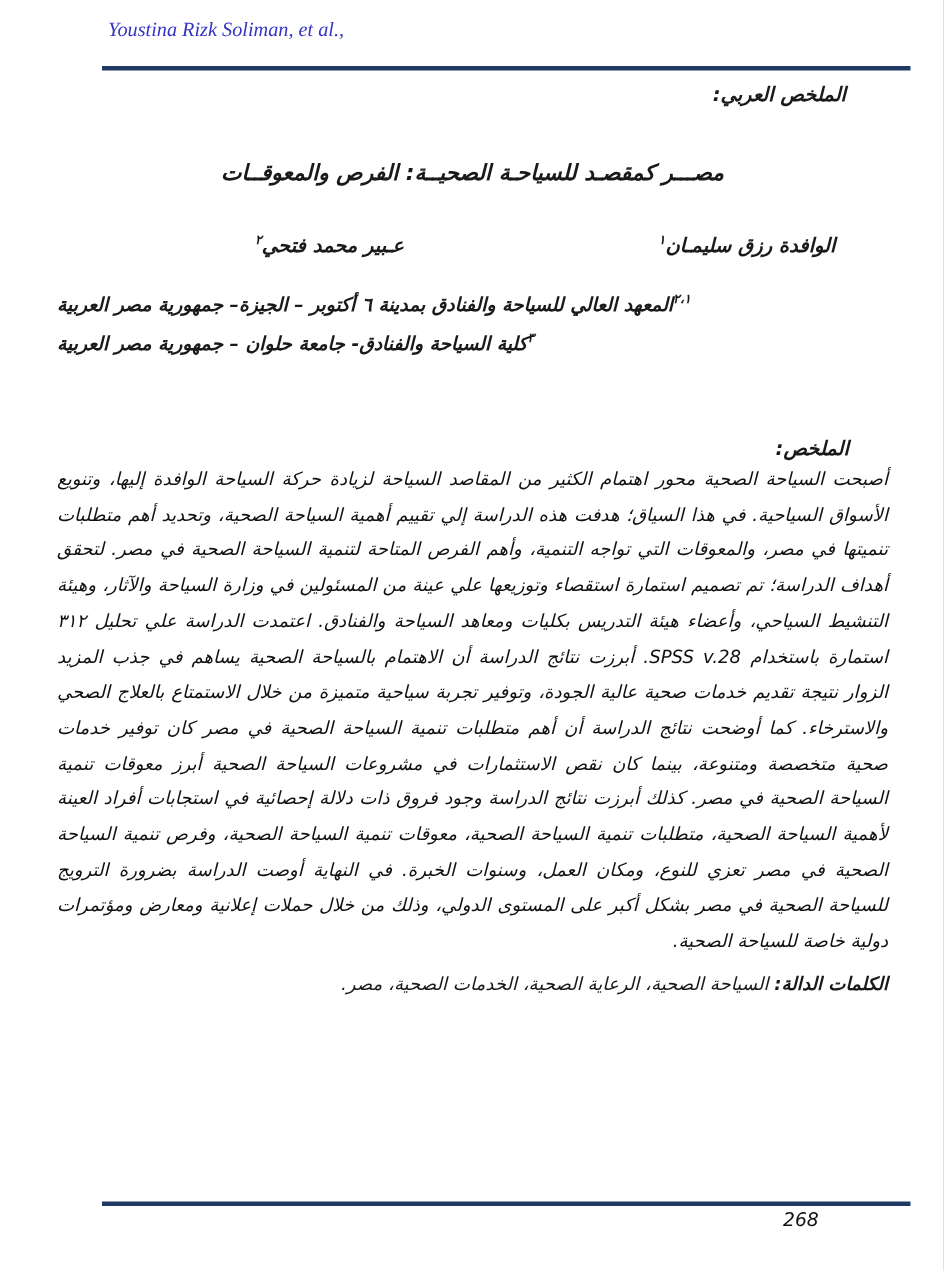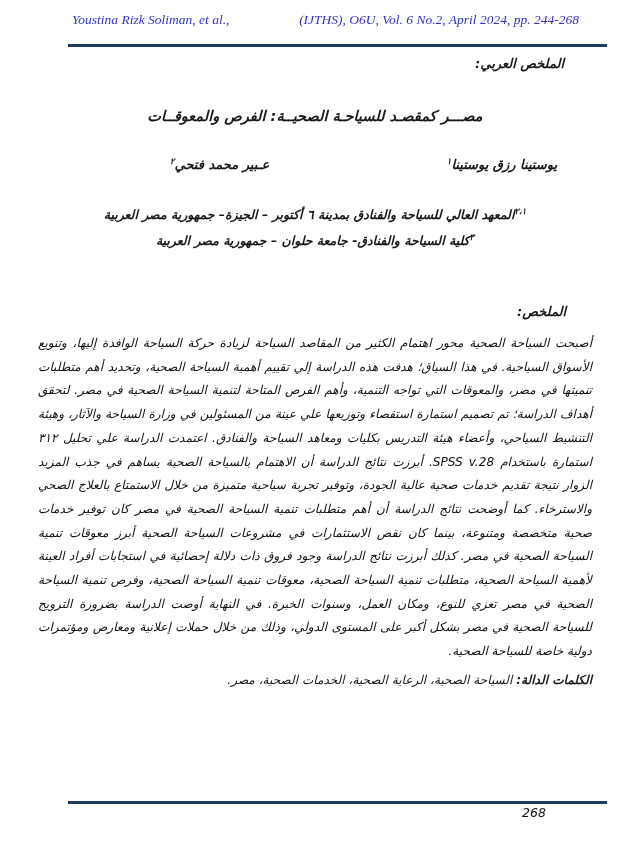--- a/index.html
+++ b/index.html
@@ -38,26 +38,26 @@
   .paper-title{
     text-align:center;font-weight:bold;font-size:14.5px;
     margin-top:37px;letter-spacing:0.2px;
   }
   .authors{
     display:flex;justify-content:space-between;direction:rtl;
     margin-top:33px;padding:0 35px 0 132px;
     font-weight:bold;font-size:13px;
   }
   .authors sup,.affil sup{font-size:8.5px;vertical-align:super;line-height:0;}
-  .affil-block{margin-top:30px;text-align:center;font-weight:bold;font-size:12.5px;line-height:26px;}
+  .affil-block{margin-top:18px;text-align:left;font-weight:bold;font-size:12.5px;line-height:26px;}
   .abstract-label{
     font-weight:bold;font-size:13px;margin-top:50px;padding-right:26px;
   }
   .abstract-text{
-    margin-top:13px;font-size:12.1px;line-height:23.7px;
+    margin-top:1px;font-size:12.1px;line-height:23.7px;
     text-align:justify;text-justify:inter-word;color:#111;
   }
   .keywords{
     margin-top:5px;font-size:12.1px;line-height:23px;
   }
   .keywords .kw-label{font-weight:bold;}
   
   .footer-rule{
     position:absolute;top:801px;left:68px;width:539px;height:3px;
     background:var(--rule_navy);
@@ -73,33 +73,32 @@
     font-family:"DejaVu Sans",sans-serif;
   }
 </style>
 </head>
 <body>
 
 <div class="page">
 
   <div class="header">
     <span>Youstina Rizk Soliman, et al.,</span>
-    <span>(IJTHS), O6U, Vol. 6  No.2, April 2024, pp. 244-268</span>
   </div>
   <div class="header-rule"></div>
 
   <div class="content">
 
     <div class="section-label">الملخص العربي:</div>
 
     <div class="paper-title">مصـــر كمقصـد للسياحـة الصحيــة: الفرص والمعوقــات</div>
 
     <div class="authors">
       <span>
-        <span>يوستينا رزق يوستينا</span><sup>١</sup>
+        <span>الوافدة رزق سليمـان</span><sup>١</sup>
       </span>
       <span>
         <span>عـبير محمد فتحي</span><sup>٢</sup>
       </span>
     </div>
 
     <div class="affil-block">
       <div class="affil"><sup>٢،١</sup><span>المعهد العالي للسياحة والفنادق بمدينة ٦ أكتوبر – الجيزة– جمهورية مصر العربية</span></div>
       <div class="affil"><sup>٣</sup><span>كلية السياحة والفنادق- جامعة حلوان – جمهورية مصر العربية</span></div>
     </div>

